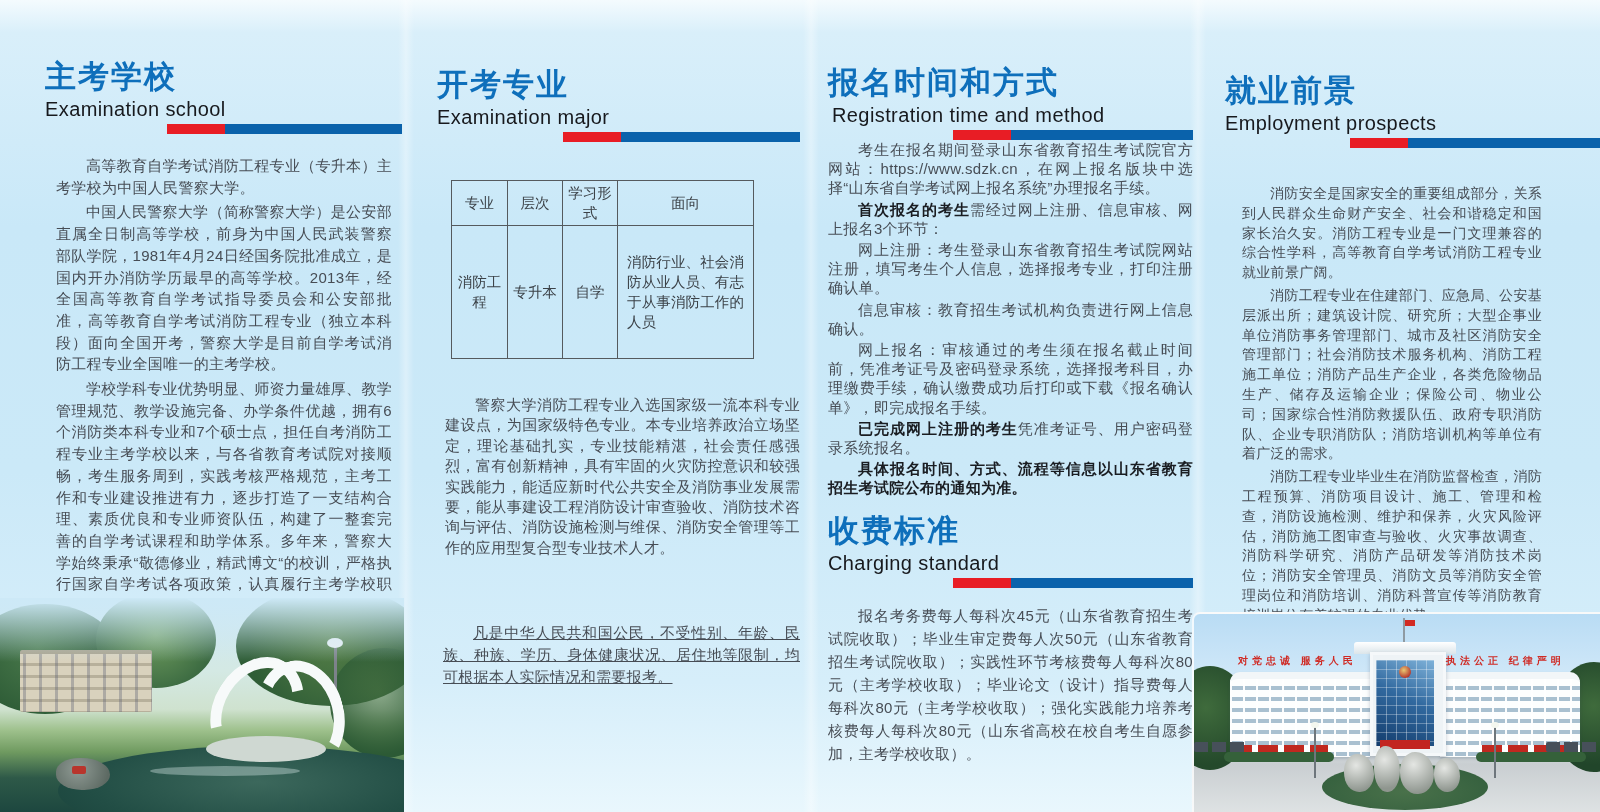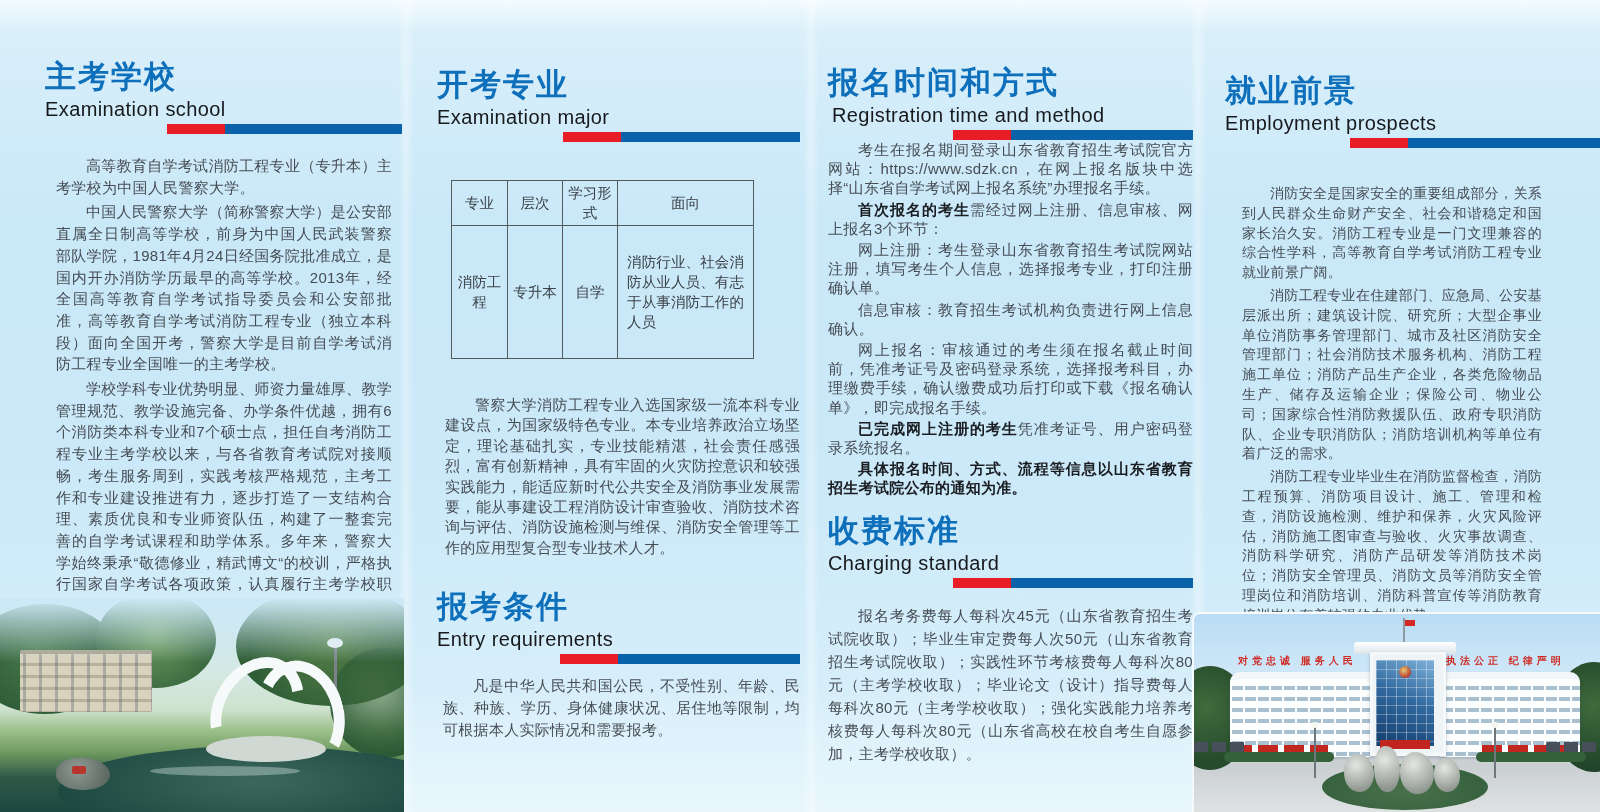--- a/index.html
+++ b/index.html
@@ -38,21 +38,21 @@
   .majors-table{border-collapse:collapse;table-layout:fixed;width:302px;margin:38px 0 0 14px;
     color:#3c4248;font-size:14.5px;}
   .majors-table th,.majors-table td{border:1px solid #555a5e;text-align:center;vertical-align:middle;
     padding:2px 5px;font-weight:normal;line-height:20px;}
   .majors-table th{height:40px;}
   .majors-table td{height:120px;}
   .majors-table td.wide{text-align:justify;padding:6px 9px;}
 
   .sec-entry{left:437px;top:590px;width:363px;}
   .sec-entry .rule{margin-left:123px;}
-  .sec-entry .body{margin-left:6px;margin-top:11px;line-height:22px;}
+  .sec-entry .body{margin-left:6px;margin-top:32px;line-height:22px;text-decoration:underline;}
 
   .sec-registration{left:828px;top:66px;width:365px;}
   .sec-registration .zh{margin-left:0;}
   .sec-registration .en{margin-left:4px;}
   .sec-registration .rule{margin-left:125px;}
   .sec-registration .body{margin-top:0;line-height:19.2px;}
   .sec-registration .body p{margin-bottom:2px;}
 
   .sec-charging{left:828px;top:514px;width:365px;}
   .sec-charging .rule{margin-left:125px;}
@@ -192,28 +192,20 @@
         <td class="wide">消防行业、社会消防从业人员、有志于从事消防工作的人员</td>
       </tr>
     </tbody>
       </table>
     <div class="body">
       <p>警察大学消防工程专业入选国家级一流本科专业建设点，为国家级特色专业。本专业培养政治立场坚定，理论基础扎实，专业技能精湛，社会责任感强烈，富有创新精神，具有牢固的火灾防控意识和较强实践能力，能适应新时代公共安全及消防事业发展需要，能从事建设工程消防设计审查验收、消防技术咨询与评估、消防设施检测与维保、消防安全管理等工作的应用型复合型专业技术人才。</p>
     </div>
   </section>
 
   <section class="sec sec-entry">
-    <header>
-      <h2 class="zh">报考条件</h2>
-      <div class="en">Entry requirements</div>
-      <div class="rule">
-        <i class="r"></i>
-        <i class="b"></i>
-      </div>
-    </header>
     <div class="body">
       <p>凡是中华人民共和国公民，不受性别、年龄、民族、种族、学历、身体健康状况、居住地等限制，均可根据本人实际情况和需要报考。</p>
     </div>
   </section>
 
   <section class="sec sec-registration">
     <header>
       <h2 class="zh">报名时间和方式</h2>
       <div class="en">Registration time and method</div>
       <div class="rule">

